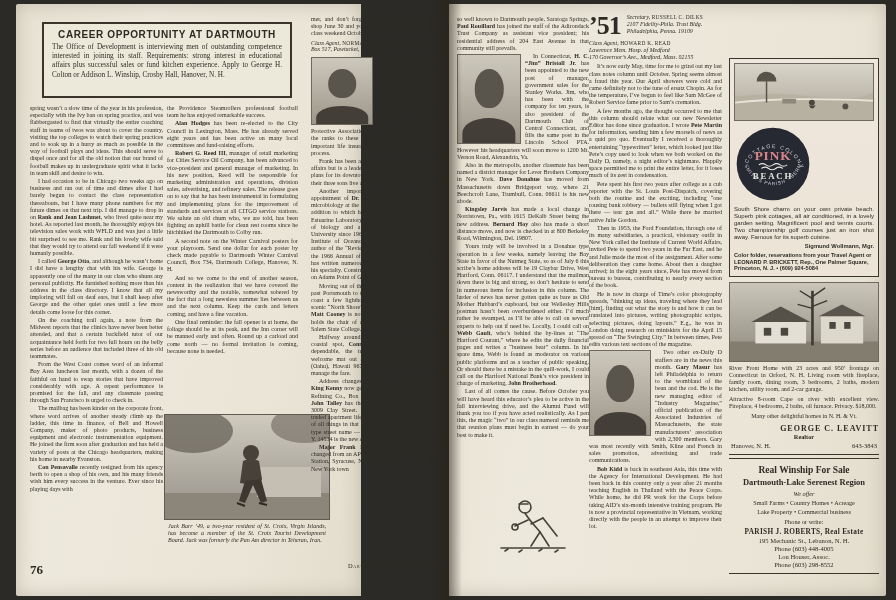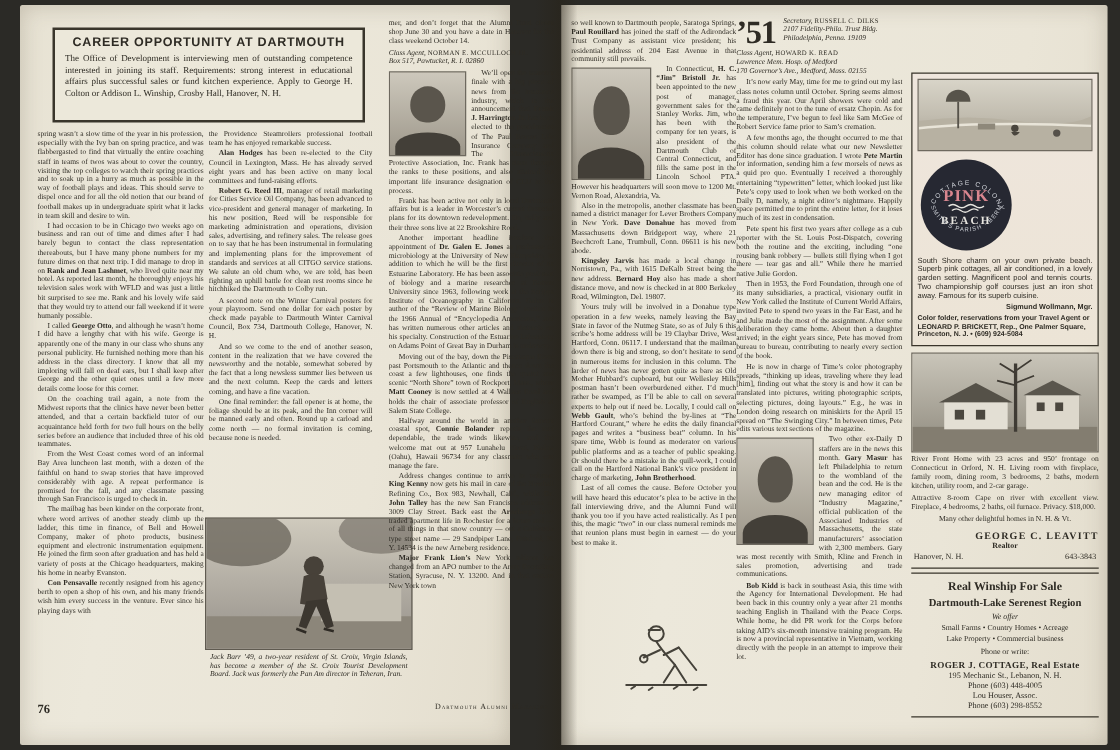--- a/index.html
+++ b/index.html
@@ -1,18 +1,18 @@
 <!DOCTYPE html>
 <html><head>
 <meta charset="utf-8">
 <style>
   html,body{margin:0;padding:0;width:896px;height:600px;overflow:hidden;background:#2b2a26;}
   .spread{position:relative;width:896px;height:600px;font-family:"Liberation Serif","DejaVu Serif",serif;color:#2e2b24;}
   .page{position:absolute;top:4px;height:592px;background:linear-gradient(100deg,#e7e2d3 0%,#ece8db 30%,#eae5d7 70%,#e3ddcd 100%);box-shadow:inset 0 0 18px rgba(90,80,60,.25);}
-  .page-left{left:16px;width:345px;border-radius:2px 0 0 2px;padding-left:47px;}
+  .page-left{left:16px;width:345px;border-radius:2px 0 0 2px;}
   .page-right{left:449px;width:437px;border-radius:0 2px 2px 0;}
   .gutter{position:absolute;top:0;left:428px;width:34px;height:600px;background:linear-gradient(90deg,rgba(40,35,25,0) 0%,rgba(40,35,25,.45) 48%,rgba(40,35,25,.55) 55%,rgba(40,35,25,0) 100%);pointer-events:none;z-index:5;}
   .col{position:absolute;text-align:justify;font-size:6px;line-height:7.2px;overflow:hidden;}
   .para{margin:0 0 1px 0;text-indent:8px;}
   .para.flush{text-indent:0;}
   .para b{font-weight:700;}
   
   .career-box{position:absolute;left:26px;top:18px;width:250px;height:76px;border:2px solid #39352b;background:#ece8da;padding:5px 8px;box-sizing:border-box;}
   .career-title{font-family:"Liberation Sans","DejaVu Sans",sans-serif;font-weight:700;font-size:10px;letter-spacing:.6px;text-align:center;margin:0 0 3px 0;}
   .career-body{font-size:7.2px;line-height:9.2px;text-align:justify;}
@@ -47,21 +47,21 @@
   .ad3{padding:4px 2px 5px 2px;border-bottom:1px solid #39352b;}
   .ad3-title{font-size:9.5px;font-weight:700;text-align:center;margin-top:2px;}
   .ad3-sub{font-size:8.5px;font-weight:700;text-align:center;margin-top:2px;}
   .offer-label{font-size:6.3px;font-style:italic;text-align:center;margin-top:3px;}
   .offer{font-size:6.2px;text-align:center;margin-top:2px;}
   .contact-label{font-size:6.3px;text-align:center;margin-top:3px;}
   .ad3-name{font-size:7.3px;font-weight:700;text-align:center;margin-top:2px;letter-spacing:.3px;}
   .ad3-line{font-size:6.6px;text-align:center;margin-top:1px;}
   
   .footer{position:absolute;top:558px;font-size:6.6px;}
-  .folio{font-weight:700;font-size:10px;text-align:center;}
+  .folio{font-weight:700;font-size:13px;text-align:center;}
   .magname{font-variant:small-caps;letter-spacing:.8px;font-size:6.4px;}
   .issue{font-style:italic;}
   .issue b{font-style:italic;font-weight:400;font-variant:small-caps;letter-spacing:.4px;}
   .cartoon{position:absolute;left:46px;top:492px;width:76px;height:60px;}
 </style>
 </head>
 <body>
 
 <div class="spread">
 
@@ -265,21 +265,21 @@
 
       <div class="dbl-rule"></div>
 
       <div class="ad3">
         <div class="ad3-title">Real Winship For Sale</div>
         <div class="ad3-sub">Dartmouth-Lake Serenest Region</div>
         <div class="offer-label">We offer</div>
         <div class="offer">Small Farms • Country Homes • Acreage</div>
         <div class="offer">Lake Property  •  Commercial business</div>
         <div class="contact-label">Phone or write:</div>
-        <div class="ad3-name">ROGER J. COTTAGE, Real Estate</div>
+        <div class="ad3-name">PARISH J. ROBERTS, Real Estate</div>
         <div class="ad3-line">195 Mechanic St., Lebanon, N. H.</div>
         <div class="ad3-line">Phone (603) 448-4005</div>
         <div class="ad3-line">Lou Houser, Assoc.</div>
         <div class="ad3-line">Phone (603) 298-8552</div>
       </div>
     </div>
 
   </div>
 
   <div class="gutter"></div>

